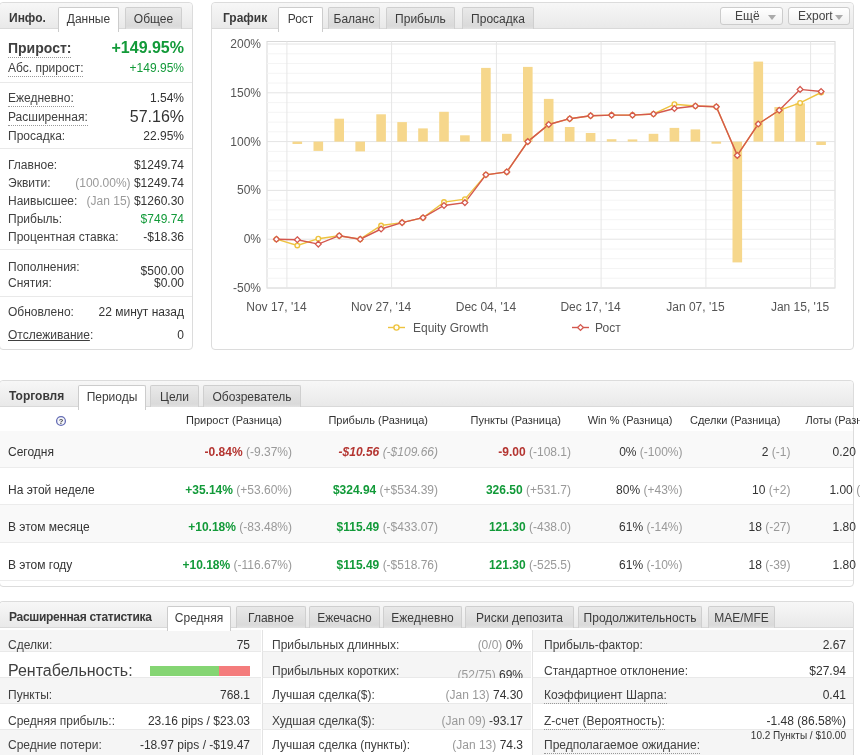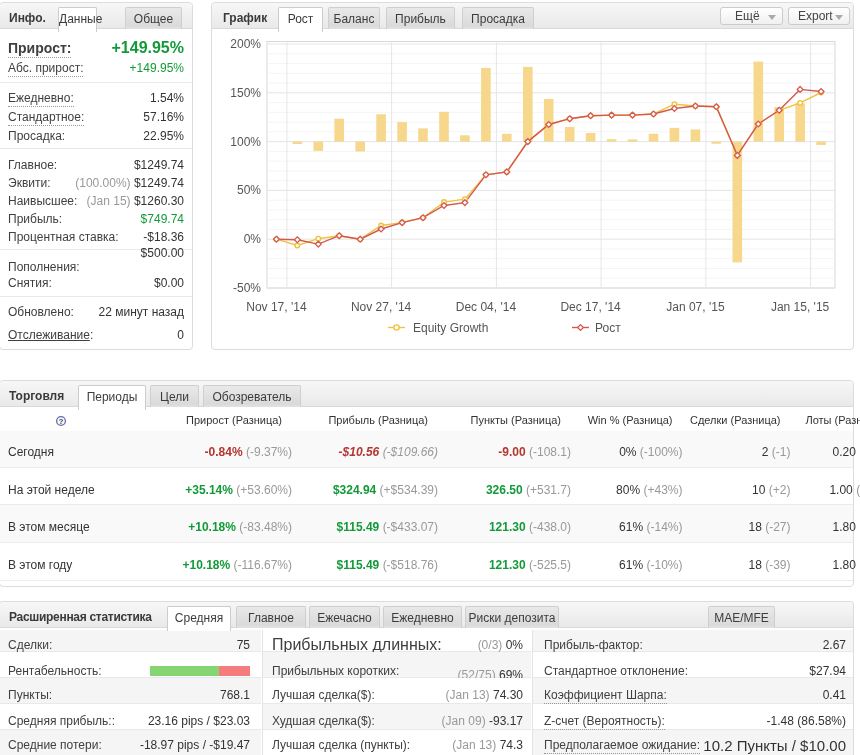--- a/index.html
+++ b/index.html
@@ -25,47 +25,47 @@
 .btn .ar { position:absolute; right:6px; top:7px; width:0; height:0;
   border-left:4px solid transparent; border-right:4px solid transparent; border-top:5px solid #aaa; }
 .cell { position:absolute; text-align:right; white-space:nowrap; }
 .hrow { position:absolute; left:0; right:0; border-bottom:1px solid #e3e3e3; }
 </style></head>
 <body>
 
 <div class="panel" style="left:-1px;top:2px;width:194px;height:348px;">
 <div class="band"></div>
 <div class="ptitle" style="left:9px;">Инфо.</div>
-<div class="tab act" style="left:58px;width:39px;">Данные</div>
+<div class="tab act" style="left:58px;width:61px;">Данные</div>
 <div class="tab" style="left:125px;width:57px;">Общее</div>
 <div class="lbl" style="left:8px;top:45px;transform:translateY(-50%);font-size:14px;font-weight:bold;"><span class="dot">Прирост:</span></div>
     <div class="val" style="right:8px;top:45px;transform:translateY(-50%);font-size:16px;font-weight:bold;"><span class="g">+149.95%</span></div>
 <div class="lbl" style="left:8px;top:65px;transform:translateY(-50%);font-size:12px;"><span class="dot">Абс. прирост:</span></div>
     <div class="val" style="right:8px;top:65px;transform:translateY(-50%);font-size:12px;"><span class="g">+149.95%</span></div>
 <div class="sep" style="top:79px;"></div>
 <div class="lbl" style="left:8px;top:95px;transform:translateY(-50%);font-size:12px;"><span class="dot">Ежедневно:</span></div>
     <div class="val" style="right:8px;top:95px;transform:translateY(-50%);font-size:12px;"><span class="">1.54%</span></div>
-<div class="lbl" style="left:8px;top:114px;transform:translateY(-50%);font-size:12px;"><span class="dot">Стандартное:</span></div>
-    <div class="val" style="right:8px;top:114px;transform:translateY(-50%);font-size:12px;"><span class="">57.16%</span></div>
+<div class="lbl" style="left:8px;top:114px;transform:translateY(-50%);font-size:12px;"><span class="dot">Расширенная:</span></div>
+    <div class="val" style="right:8px;top:114px;transform:translateY(-50%);font-size:16px;"><span class="">57.16%</span></div>
 <div class="lbl" style="left:8px;top:133px;transform:translateY(-50%);font-size:12px;"><span class="">Просадка:</span></div>
     <div class="val" style="right:8px;top:133px;transform:translateY(-50%);font-size:12px;"><span class="">22.95%</span></div>
 <div class="sep" style="top:145px;"></div>
 <div class="lbl" style="left:8px;top:162px;transform:translateY(-50%);font-size:12px;"><span class="">Главное:</span></div>
     <div class="val" style="right:8px;top:162px;transform:translateY(-50%);font-size:12px;"><span class="">$1249.74</span></div>
 <div class="lbl" style="left:8px;top:180px;transform:translateY(-50%);font-size:12px;"><span class="">Эквити:</span></div>
     <div class="val" style="right:8px;top:180px;transform:translateY(-50%);font-size:12px;"><span class=""><span class="gy">(100.00%)</span> $1249.74</span></div>
 <div class="lbl" style="left:8px;top:198px;transform:translateY(-50%);font-size:12px;"><span class="">Наивысшее:</span></div>
     <div class="val" style="right:8px;top:198px;transform:translateY(-50%);font-size:12px;"><span class=""><span class="gy">(Jan 15)</span> $1260.30</span></div>
 <div class="lbl" style="left:8px;top:216px;transform:translateY(-50%);font-size:12px;"><span class="">Прибыль:</span></div>
     <div class="val" style="right:8px;top:216px;transform:translateY(-50%);font-size:12px;"><span class="g">$749.74</span></div>
 <div class="lbl" style="left:8px;top:234px;transform:translateY(-50%);font-size:12px;"><span class="">Процентная ставка:</span></div>
     <div class="val" style="right:8px;top:234px;transform:translateY(-50%);font-size:12px;"><span class="">-$18.36</span></div>
 <div class="sep" style="top:246px;"></div>
 <div class="lbl" style="left:8px;top:264px;transform:translateY(-50%);font-size:12px;"><span class="">Пополнения:</span></div>
-    <div class="val" style="right:8px;top:250px;transform:translateY(-50%);font-size:12px;"><span class="">$500.00</span></div>
+    <div class="val" style="right:8px;top:268px;transform:translateY(-50%);font-size:12px;"><span class="">$500.00</span></div>
 <div class="lbl" style="left:8px;top:280px;transform:translateY(-50%);font-size:12px;"><span class="">Снятия:</span></div>
     <div class="val" style="right:8px;top:280px;transform:translateY(-50%);font-size:12px;"><span class="">$0.00</span></div>
 <div class="sep" style="top:293px;"></div>
 <div class="lbl" style="left:8px;top:309px;transform:translateY(-50%);font-size:12px;"><span class="">Обновлено:</span></div>
     <div class="val" style="right:8px;top:309px;transform:translateY(-50%);font-size:12px;"><span class="">22 минут назад</span></div>
 <div class="lbl" style="left:8px;top:332px;transform:translateY(-50%);font-size:12px;"><span class=""><span style="text-decoration:underline;">Отслеживание</span>:</span></div>
     <div class="val" style="right:8px;top:332px;transform:translateY(-50%);font-size:12px;"><span class="">0</span></div>
 </div>
 <div class="panel" style="left:211px;top:2px;width:643px;height:348px;padding-left:8px;">
 <div class="band"></div>
@@ -262,42 +262,43 @@
 <div class="cell" style="left:610.5px;width:180px;top:183.5px;transform:translateY(-50%);font-size:12px;"><span class="" style="">18</span> <span class="gy">(-39)</span></div>
 <div class="cell" style="left:714.5px;width:180px;top:183.5px;transform:translateY(-50%);font-size:12px;"><span class="" style="">1.80</span> <span class="gy">(-3.90)</span></div>
 </div>
 <div class="panel" style="left:-1px;top:601px;width:855px;height:170px;border-bottom:none;border-radius:4px 4px 0 0;">
 <div class="band" style="border-radius:4px 4px 0 0;"></div>
 <div class="ptitle" style="left:9px;letter-spacing:-0.3px;">Расширенная статистика</div>
 <div class="tab act" style="left:167px;width:64px;">Средняя</div>
 <div class="tab" style="left:236px;width:70px;">Главное</div>
 <div class="tab" style="left:309px;width:71px;">Ежечасно</div>
 <div class="tab" style="left:383px;width:79px;">Ежедневно</div>
-<div class="tab" style="left:465px;width:94px;">Риски депозита</div>
+<div class="tab" style="left:465px;width:109px;">Риски депозита</div>
+<div class="tab" style="left:578px;width:124px;">Продолжительность</div>
 <div class="tab" style="left:708px;width:67px;">MAE/MFE</div>
 <div style="position:absolute;left:0px;top:28px;width:261px;height:22px;background:#f5f5f5;border-bottom:1px solid #e9e9e9;"></div>
 <div class="lbl" style="left:8px;top:43px;transform:translateY(-50%);font-size:12px;"><span class="">Сделки:</span></div>
 <div class="val" style="right:603px;top:43px;transform:translateY(-50%);font-size:12px;white-space:nowrap;">75</div>
 <div style="position:absolute;left:0px;top:50px;width:261px;height:26px;background:#fff;border-bottom:1px solid #e9e9e9;"></div>
-<div class="lbl" style="left:8px;top:68.5px;transform:translateY(-50%);font-size:12px;"><span class="">Рентабельность:</span></div>
+<div class="lbl" style="left:8px;top:68.5px;transform:translateY(-50%);font-size:16px;"><span class="">Рентабельность:</span></div>
 <div style="position:absolute;left:150px;top:63.5px;width:100px;height:10px;background:#f47c7c;">
       <div style="position:absolute;left:0;top:0;height:10px;width:69px;background:#85d573;"></div>
     </div>
 <div style="position:absolute;left:0px;top:76px;width:261px;height:26px;background:#f5f5f5;border-bottom:1px solid #e9e9e9;"></div>
 <div class="lbl" style="left:8px;top:93px;transform:translateY(-50%);font-size:12px;"><span class="">Пункты:</span></div>
 <div class="val" style="right:603px;top:93px;transform:translateY(-50%);font-size:12px;white-space:nowrap;">768.1</div>
 <div style="position:absolute;left:0px;top:102px;width:261px;height:26px;background:#fff;border-bottom:1px solid #e9e9e9;"></div>
 <div class="lbl" style="left:8px;top:118.5px;transform:translateY(-50%);font-size:12px;"><span class="">Средняя прибыль::</span></div>
 <div class="val" style="right:603px;top:118.5px;transform:translateY(-50%);font-size:12px;white-space:nowrap;">23.16 pips / $23.03</div>
 <div style="position:absolute;left:0px;top:128px;width:261px;height:26px;background:#f5f5f5;border-bottom:1px solid #e9e9e9;"></div>
 <div class="lbl" style="left:8px;top:143px;transform:translateY(-50%);font-size:12px;"><span class="">Средние потери:</span></div>
 <div class="val" style="right:603px;top:143px;transform:translateY(-50%);font-size:12px;white-space:nowrap;">-18.97 pips / -$19.47</div>
 <div style="position:absolute;left:262px;top:28px;width:269px;height:22px;background:#fff;border-bottom:1px solid #e9e9e9;border-left:1px solid #e3e3e3;"></div>
-<div class="lbl" style="left:272px;top:43px;transform:translateY(-50%);font-size:16px;"><span class="">Прибыльных длинных:</span></div>
-<div class="val" style="right:330px;top:43px;transform:translateY(-50%);font-size:12px;white-space:nowrap;"><span class="gy">(0/3)</span> 0%</div>
+<div class="lbl" style="left:272px;top:43px;transform:translateY(-50%);font-size:12px;"><span class="">Прибыльных длинных:</span></div>
+<div class="val" style="right:330px;top:43px;transform:translateY(-50%);font-size:12px;white-space:nowrap;"><span class="gy">(0/0)</span> 0%</div>
 <div style="position:absolute;left:262px;top:50px;width:269px;height:26px;background:#f5f5f5;border-bottom:1px solid #e9e9e9;border-left:1px solid #e3e3e3;"></div>
 <div class="lbl" style="left:272px;top:68.5px;transform:translateY(-50%);font-size:12px;"><span class="">Прибыльных коротких:</span></div>
 <div class="val" style="right:330px;top:73px;transform:translateY(-50%);font-size:12px;white-space:nowrap;margin-left:48px;"><span class="gy">(52/75)</span> 69%</div>
 <div style="position:absolute;left:262px;top:76px;width:269px;height:26px;background:#fff;border-bottom:1px solid #e9e9e9;border-left:1px solid #e3e3e3;"></div>
 <div class="lbl" style="left:272px;top:93px;transform:translateY(-50%);font-size:12px;"><span class="">Лучшая сделка($):</span></div>
 <div class="val" style="right:330px;top:93px;transform:translateY(-50%);font-size:12px;white-space:nowrap;"><span class="gy">(Jan 13)</span> 74.30</div>
 <div style="position:absolute;left:262px;top:102px;width:269px;height:26px;background:#f5f5f5;border-bottom:1px solid #e9e9e9;border-left:1px solid #e3e3e3;"></div>
 <div class="lbl" style="left:272px;top:118.5px;transform:translateY(-50%);font-size:12px;"><span class="">Худшая сделка($):</span></div>
 <div class="val" style="right:330px;top:118.5px;transform:translateY(-50%);font-size:12px;white-space:nowrap;"><span class="gy">(Jan 09)</span> -93.17</div>
 <div style="position:absolute;left:262px;top:128px;width:269px;height:26px;background:#fff;border-bottom:1px solid #e9e9e9;border-left:1px solid #e3e3e3;"></div>
@@ -310,13 +311,13 @@
 <div class="lbl" style="left:544px;top:68.5px;transform:translateY(-50%);font-size:12px;"><span class="dot">Стандартное отклонение:</span></div>
 <div class="val" style="right:7px;top:68.5px;transform:translateY(-50%);font-size:12px;white-space:nowrap;">$27.94</div>
 <div style="position:absolute;left:532px;top:76px;width:321px;height:26px;background:#f5f5f5;border-bottom:1px solid #e9e9e9;border-left:1px solid #e3e3e3;"></div>
 <div class="lbl" style="left:544px;top:93px;transform:translateY(-50%);font-size:12px;"><span class="dot">Коэффициент Шарпа:</span></div>
 <div class="val" style="right:7px;top:93px;transform:translateY(-50%);font-size:12px;white-space:nowrap;">0.41</div>
 <div style="position:absolute;left:532px;top:102px;width:321px;height:26px;background:#fff;border-bottom:1px solid #e9e9e9;border-left:1px solid #e3e3e3;"></div>
 <div class="lbl" style="left:544px;top:118.5px;transform:translateY(-50%);font-size:12px;"><span class="dot">Z-счет (Вероятность):</span></div>
 <div class="val" style="right:7px;top:118.5px;transform:translateY(-50%);font-size:12px;white-space:nowrap;">-1.48 (86.58%)</div>
 <div style="position:absolute;left:532px;top:128px;width:321px;height:26px;background:#f5f5f5;border-bottom:1px solid #e9e9e9;border-left:1px solid #e3e3e3;"></div>
 <div class="lbl" style="left:544px;top:143px;transform:translateY(-50%);font-size:12px;"><span class="dot">Предполагаемое ожидание:</span></div>
-<div class="val" style="right:7px;top:143px;transform:translateY(-50%);font-size:15px;white-space:nowrap;">10.2 Пункты / $10.00</div>
+<div class="val" style="right:7px;top:133px;transform:translateY(-50%);font-size:10px;white-space:nowrap;">10.2 Пункты / $10.00</div>
 </div>
 </body></html>

